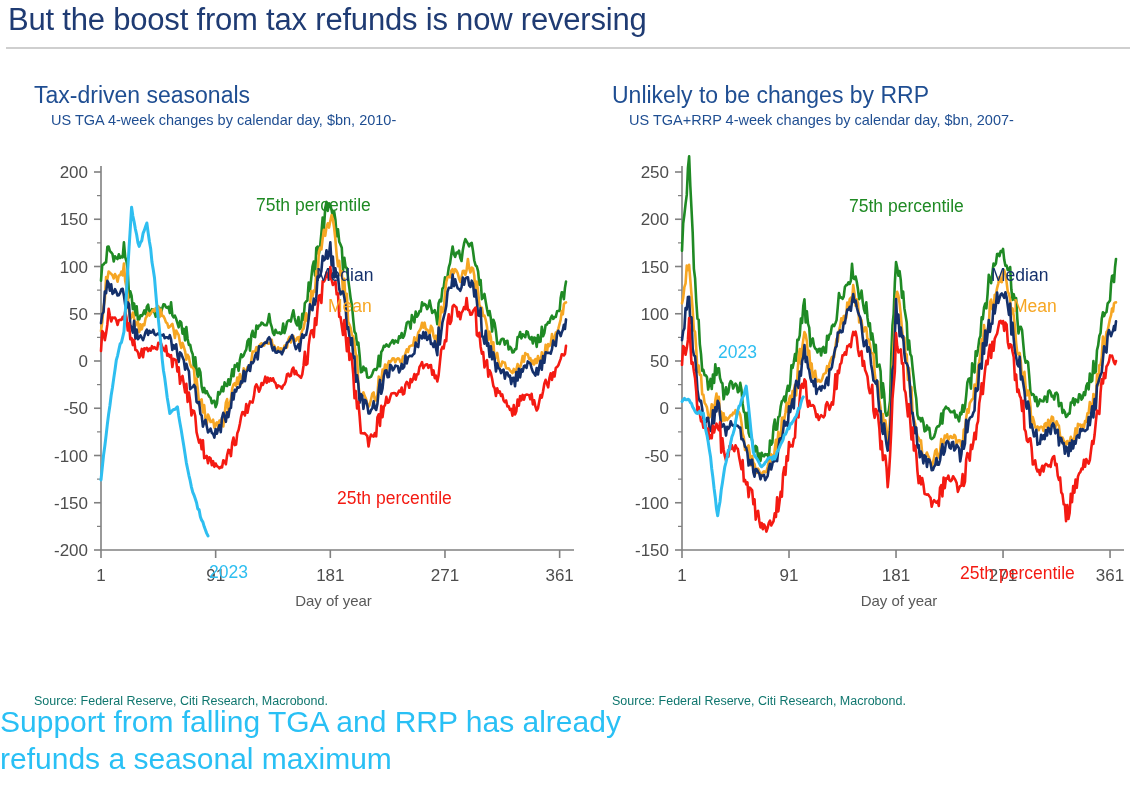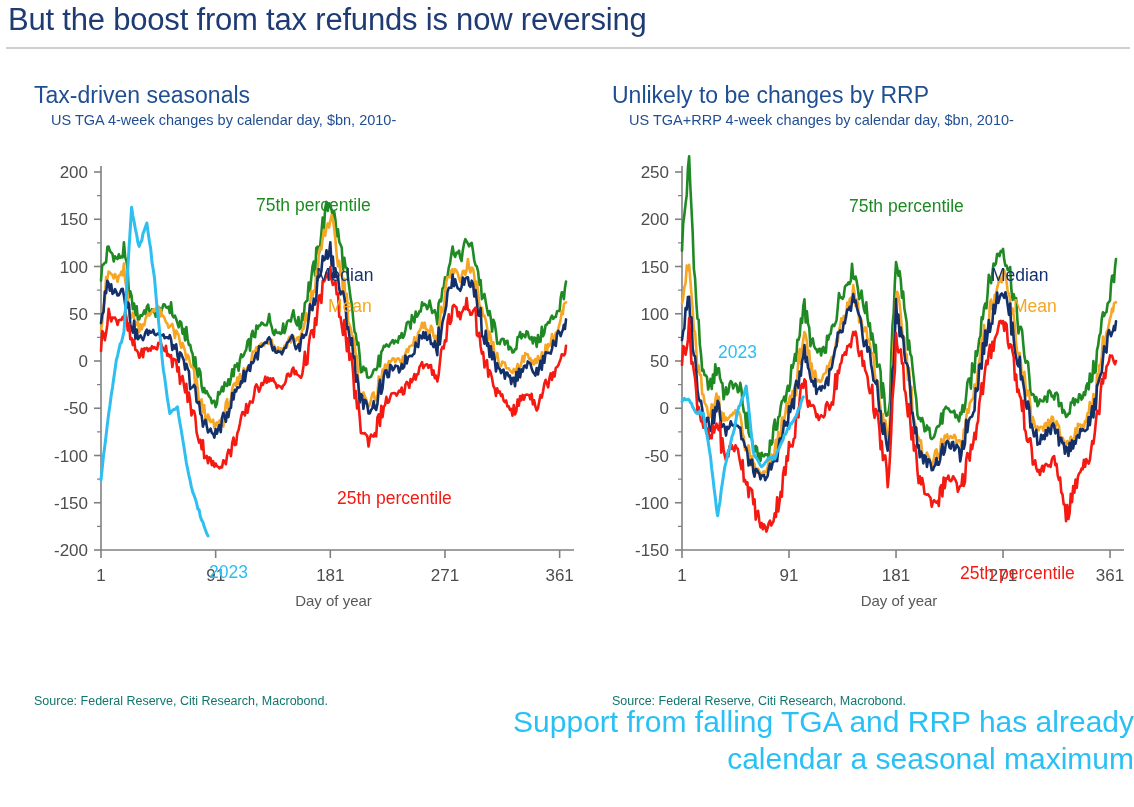--- a/index.html
+++ b/index.html
@@ -37,21 +37,21 @@
     font-size:12.5px;color:#0f766e;white-space:nowrap;
   }
   .axis-title{
     font-size:15px;fill:#595959;
   }
   .tick-lbl{font-size:17px;fill:#4d4d4d;font-family:"Liberation Sans",sans-serif;}
   .series-lbl{font-size:17.5px;font-family:"Liberation Sans",sans-serif;}
   
   #footer-caption{
     position:absolute;left:0;top:704px;width:1134px;
-    text-align:right;font-size:30px;color:#29C0F5;line-height:1.22;
+    text-align:left;font-size:30px;color:#29C0F5;line-height:1.22;
   }
   #footer-caption div{white-space:nowrap;}
 </style>
 </head>
 <body>
 
 <div id="slide-title">But the boost from tax refunds is now reversing</div>
 <div id="title-rule"></div>
 
 <div class="panel" id="panel-left">
@@ -108,21 +108,21 @@
         <text x="302" y="172" class="series-lbl" fill="#F6A623">Mean</text>
         <text x="311" y="364" class="series-lbl" fill="#F41A12">25th percentile</text>
         <text x="183" y="438" class="series-lbl" fill="#2EBEF0">2023</text>
       </svg>
   </div>
   <div class="source">Source: Federal Reserve, Citi Research, Macrobond.</div>
 </div>
 
 <div class="panel" id="panel-right">
   <div class="panel-title">Unlikely to be changes by RRP</div>
-  <div class="panel-subtitle">US TGA+RRP 4-week changes by calendar day, $bn, 2010-</div>
+  <div class="panel-subtitle">US TGA+RRP 4-week changes by calendar day, $bn, 2007-</div>
   <div class="plot-wrap">
     <svg class="plot-svg" id="svg-right" width="530" height="500" viewBox="0 0 530 500">
         <line x1="78" y1="26" x2="78" y2="410" stroke="#808080" stroke-width="1.6"></line>
         <line x1="78" y1="410" x2="520" y2="410" stroke="#808080" stroke-width="1.6"></line>
         <line x1="71" y1="410" x2="78" y2="410" stroke="#808080" stroke-width="1.6"></line>
         <text x="65" y="416" text-anchor="end" class="tick-lbl">-150</text>
         <line x1="71" y1="362.75" x2="78" y2="362.75" stroke="#808080" stroke-width="1.6"></line>
         <text x="65" y="368.75" text-anchor="end" class="tick-lbl">-100</text>
         <line x1="71" y1="315.5" x2="78" y2="315.5" stroke="#808080" stroke-width="1.6"></line>
         <text x="65" y="321.5" text-anchor="end" class="tick-lbl">-50</text>
@@ -167,14 +167,14 @@
         <text x="409" y="172" class="series-lbl" fill="#F6A623">Mean</text>
         <text x="356" y="439" class="series-lbl" fill="#F41A12">25th percentile</text>
         <text x="114" y="218" class="series-lbl" fill="#2EBEF0">2023</text>
       </svg>
   </div>
   <div class="source">Source: Federal Reserve, Citi Research, Macrobond.</div>
 </div>
 
 <div id="footer-caption">
   <div>Support from falling TGA and RRP has already</div>
-  <div>calendar a seasonal maximum</div>
+  <div>refunds a seasonal maximum</div>
 </div>
 
 </body></html>

